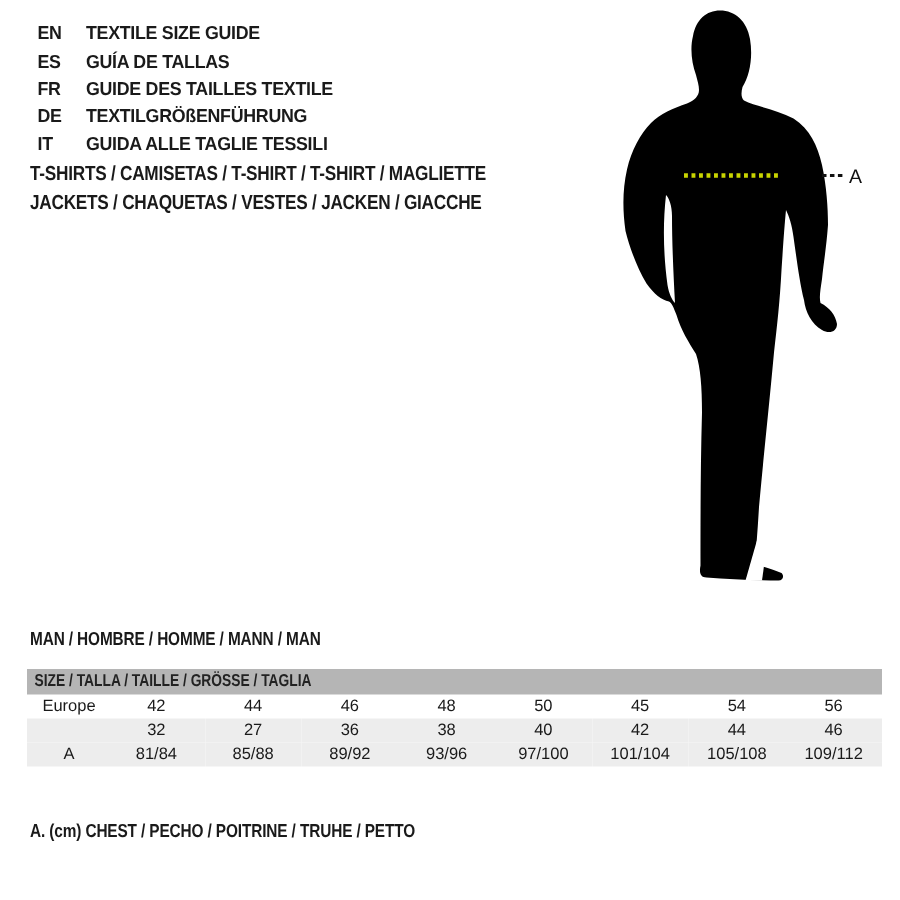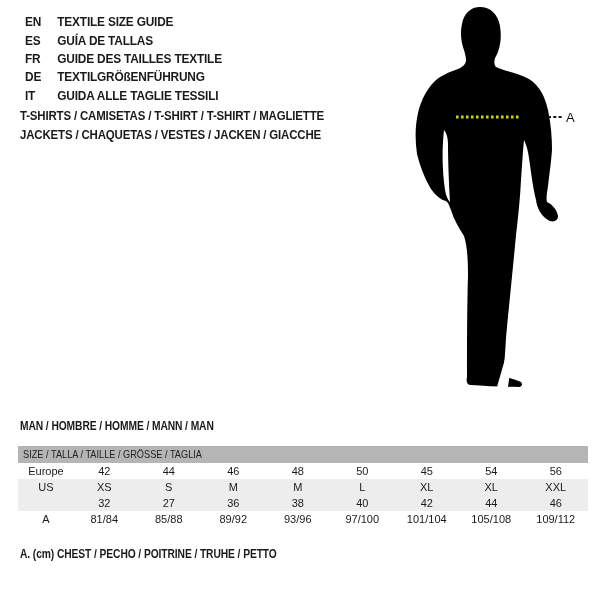--- a/index.html
+++ b/index.html
@@ -41,21 +41,21 @@
     transform: scaleX(0.82); transform-origin: 0 0;
     white-space: nowrap; letter-spacing: -0.1px;
   }
 
   
   .size-table-wrap { position: absolute; left: 18px; top: 446px; width: 570px; }
   .table-header {
     height: 17px; line-height: 17px;
     background: var(--header-bg, #b5b5b5);
     padding-left: 5px; box-sizing: border-box;
-    font-weight: normal; font-size: 11.5px; color: #222;
+    font-weight: bold; font-size: 11.5px; color: #222;
     white-space: nowrap; overflow: visible;
   }
   .table-header > span {
     display: inline-block; transform: scaleX(0.8); transform-origin: 0 0;
   }
   table.size-table {
     width: 100%; border-collapse: collapse; table-layout: fixed;
     font-size: 11px; color: #1a1a1a;
   }
   table.size-table td { height: 16px; padding: 0; text-align: center; vertical-align: middle; }
@@ -173,31 +173,20 @@
       <td>42</td>
             <td>44</td>
             <td>46</td>
             <td>48</td>
             <td>50</td>
             <td>45</td>
             <td>54</td>
             <td>56</td>
           </tr>
           <tr>
-        <td class="label-cell">US</td>
-      <td>XS</td>
-            <td>S</td>
-            <td>M</td>
-            <td>M</td>
-            <td>L</td>
-            <td>XL</td>
-            <td>XL</td>
-            <td>XXL</td>
-          </tr>
-          <tr>
         <td class="label-cell"></td>
       <td>32</td>
             <td>27</td>
             <td>36</td>
             <td>38</td>
             <td>40</td>
             <td>42</td>
             <td>44</td>
             <td>46</td>
           </tr>

